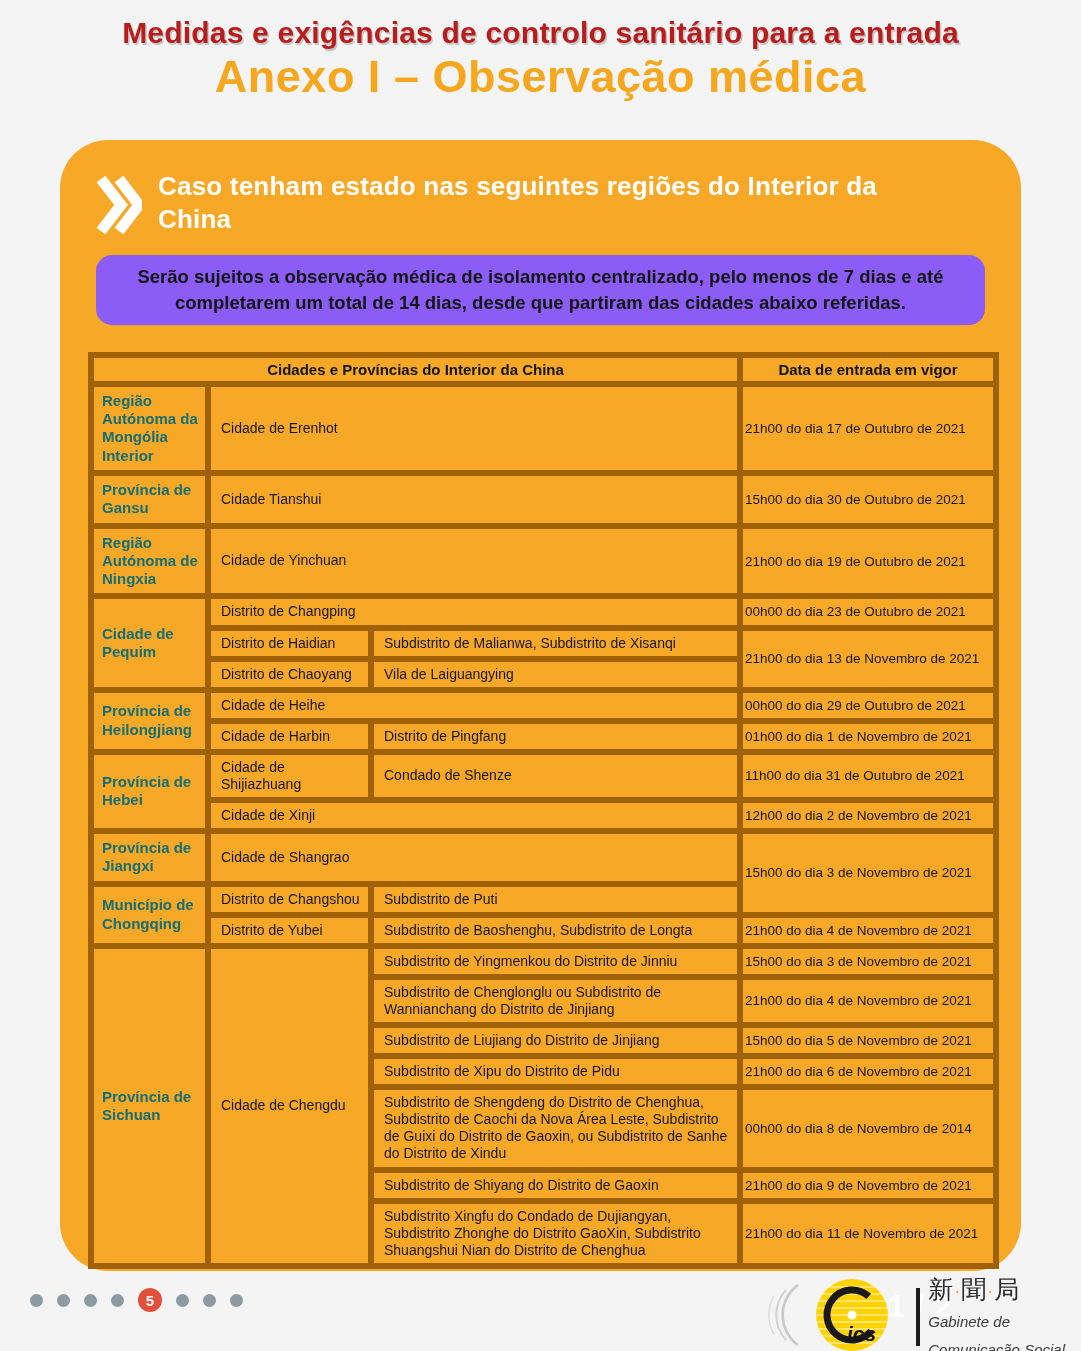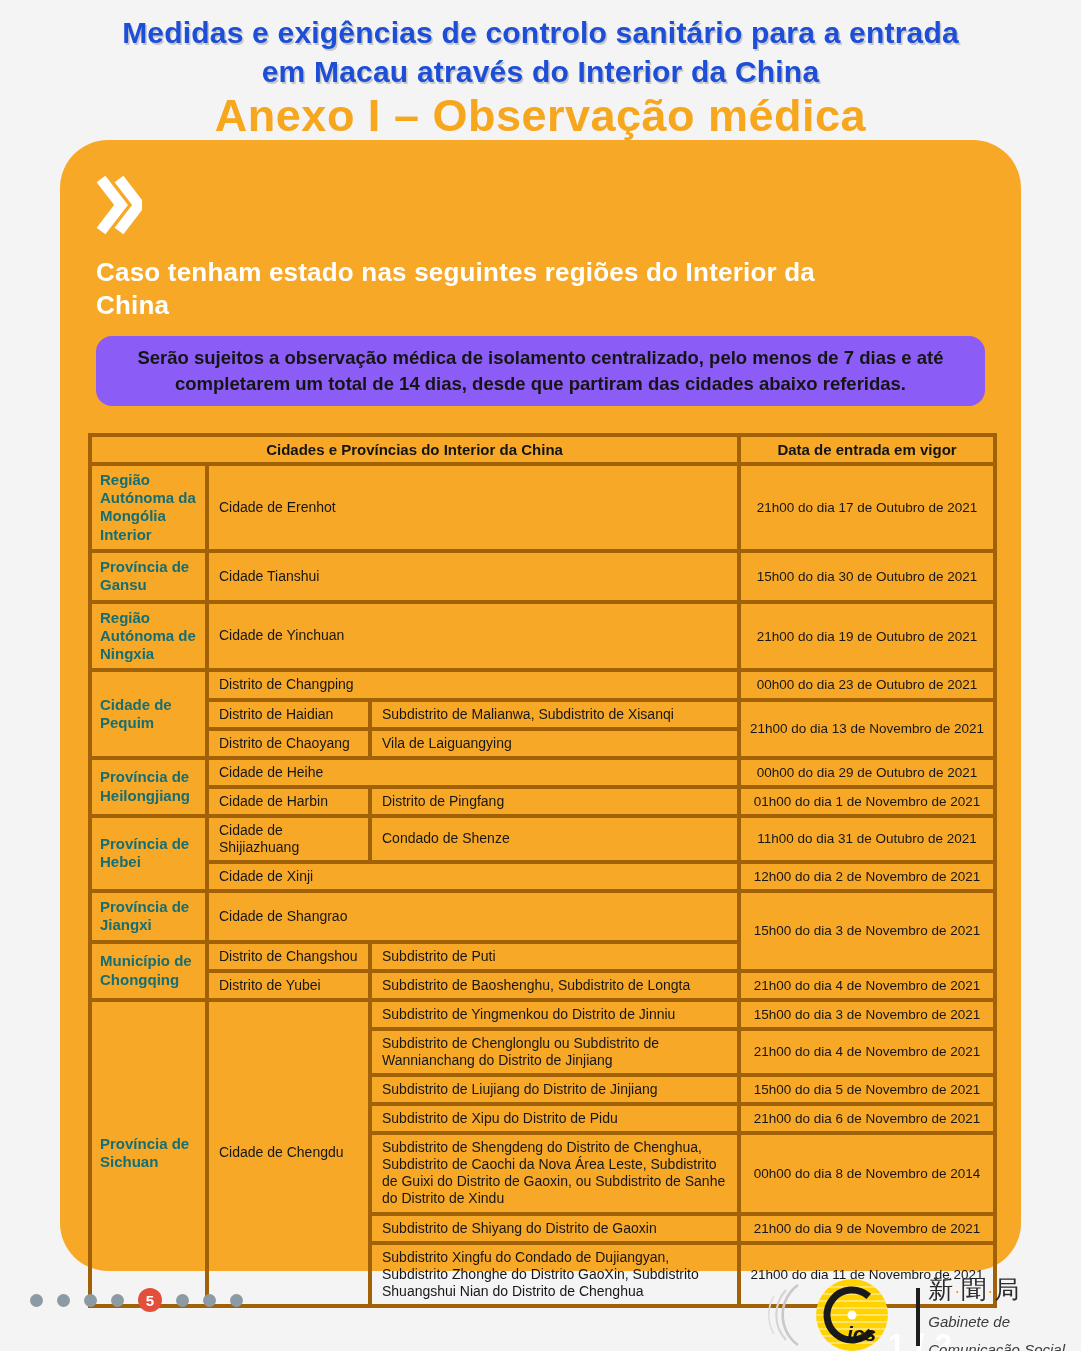--- a/index.html
+++ b/index.html
@@ -7,70 +7,70 @@
   body {
     height:1351px;
     background:#f4f4f5;
     font-family:"Liberation Sans", sans-serif;
     position:relative;
     overflow:hidden;
   }
   
   .title-block { text-align:center; padding-top:13px; }
   .title-line {
-    font-size:30px; font-weight:bold; color:#1d4ed8; line-height:1.3;
+    font-size:30px; font-weight:bold; color:#b91c1c; line-height:1.3;
     text-shadow:1.5px 1.5px 0 rgba(160,160,160,.55);
     letter-spacing:.2px;
   }
   .subtitle {
     font-size:45px; font-weight:bold; color:#f6a71e; line-height:1.0;
     margin-top:2px; letter-spacing:.5px;
   }
   
   .card {
     position:absolute; left:60px; top:140px; width:961px; height:1131px;
     background:#f8a827; border-radius:48px; padding:30px 28px 0 28px;
   }
-  .section-head { display:flex; align-items:flex-start; gap:16px; padding-left:8px;flex-direction:column; }
+  .section-head { display:flex; align-items:flex-start; gap:16px; padding-left:8px; }
   .chevrons { flex:0 0 auto; margin-top:4px; }
   .section-title {
     color:#ffffff; font-size:26px; font-weight:bold; line-height:1.25;
     max-width:740px; letter-spacing:.2px;
   }
   .note-box {
     background:#8b5cf6; border-radius:16px; margin:15px 8px 0 8px;
     padding:9px 22px; text-align:center;
   }
   .note-text { font-size:18.5px; font-weight:bold; color:#151515; line-height:1.4; }
   
   table.regions {
     margin:27px auto 0 auto; width:905px;
     border-collapse:collapse; table-layout:fixed;
   }
   table.regions col.c1 { width:117px; }
   table.regions col.c2 { width:163px; }
   table.regions col.c3 { width:369px; }
   table.regions col.c4 { width:256px; }
   table.regions th, table.regions td {
-    border:4px solid #a16207; vertical-align:middle;
+    border:6px solid #a16207; vertical-align:middle;
   }
   table.regions th {
     font-size:15px; font-weight:bold; color:#141414; text-align:center;
     height:29px; padding:3px 4px;
   }
   td.region {
     font-size:15px; font-weight:bold; color:#156e74;
     padding:5px 6px 5px 8px; line-height:1.22; text-align:left;
   }
   td.place {
     font-size:14px; color:#171717; padding:4px 6px 4px 10px;
     line-height:1.22; text-align:left; height:26px;
   }
   td.date {
-    font-size:13.5px; color:#171717; text-align:center;
+    font-size:13.5px; color:#171717; text-align:left;
     white-space:nowrap; padding:0 2px;margin-top:48px;
   }
   tr.tall1 td.place { height:78px; }
   tr.tall2 td.place { height:48px; }
   
   .page-indicator {
     text-align:right; padding-right:40px; margin-top:20px;
     color:#ffffff; font-size:31px; font-weight:bold; letter-spacing:1px;
   }
   .exemption {
@@ -95,21 +95,20 @@
   .logo-text { line-height:1.05; }
   .logo-cjk { font-size:25px; color:#2a2a2a; letter-spacing:1px; }
   .logo-cjk .cjk-dot { color:#f0a400; font-size:18px; vertical-align:middle; }
   .logo-org { font-style:italic; font-size:15px; color:#3c3c3c; margin-top:12px; }
 </style>
 </head>
 <body>
 
 <div class="title-block">
   <div class="title-line">Medidas e exigências de controlo sanitário para a entrada</div>
-  <div class="title-line">em Macau através do Interior da China</div>
   <div class="subtitle">Anexo I – Observação médica</div>
 </div>
 
 <div class="card">
 
   <div class="section-head">
     <span class="chevrons">
       <svg width="46" height="62" viewBox="0 0 46 62">
         <polyline points="5,5 25,31 5,57" fill="none" stroke="#ffffff" stroke-width="11"></polyline>
         <polyline points="23,5 43,31 23,57" fill="none" stroke="#ffffff" stroke-width="11"></polyline>

